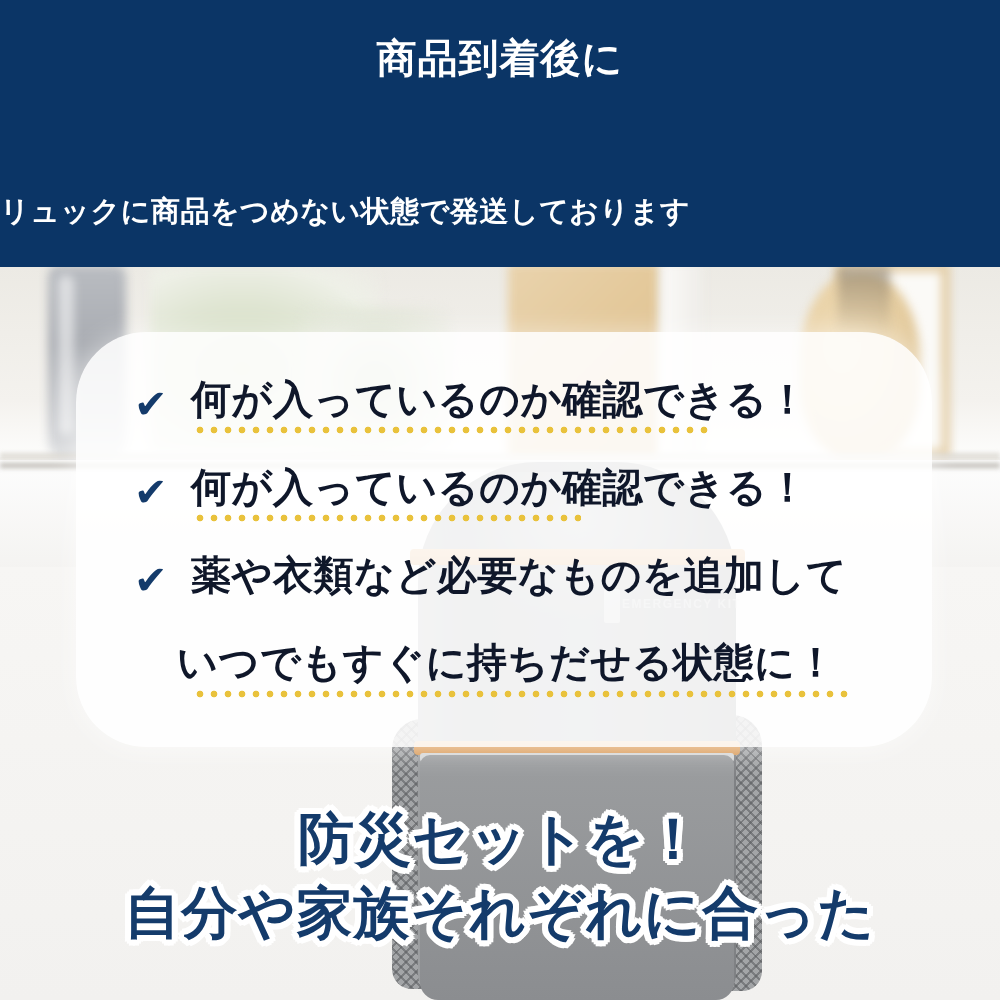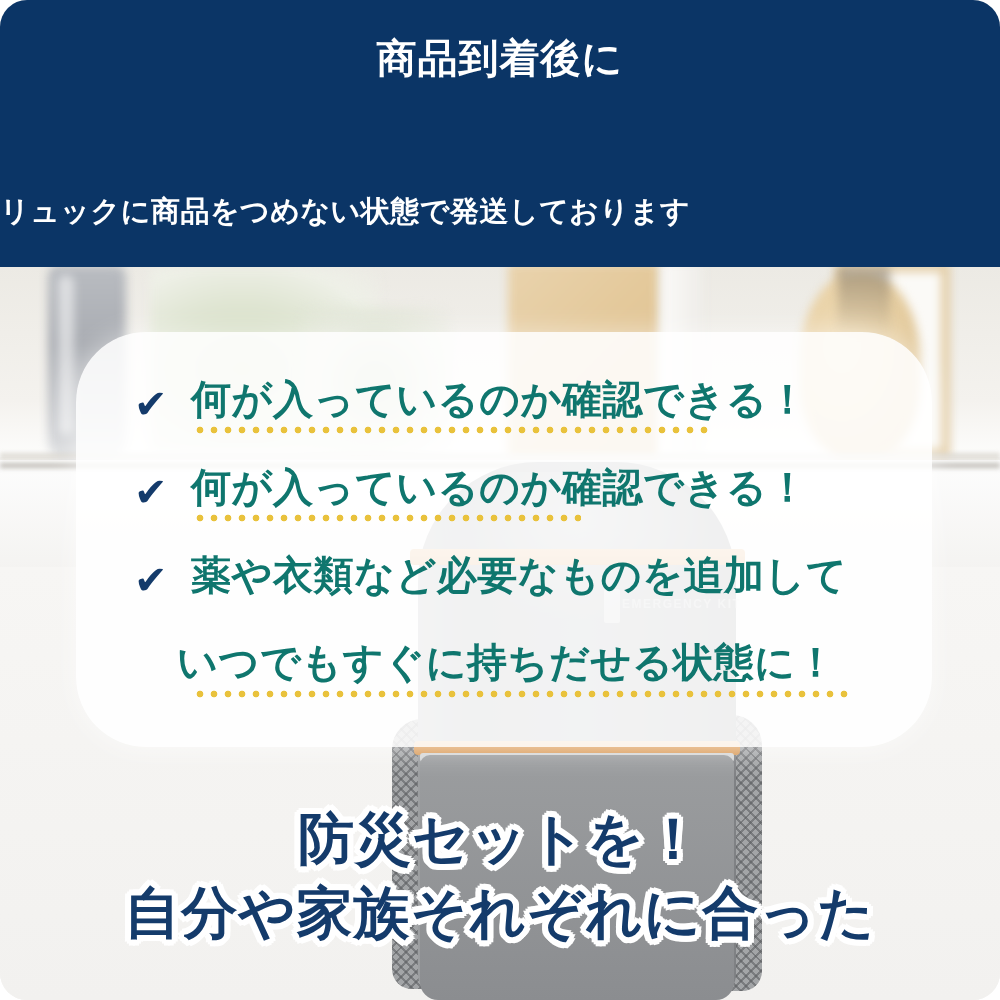--- a/index.html
+++ b/index.html
@@ -4,21 +4,21 @@
 <style>
   * { margin:0; padding:0; box-sizing:border-box; }
   html, body {
     width:1000px; height:1000px;
     font-family:"Liberation Sans","DejaVu Sans",sans-serif;
     background:#ffffff; overflow:hidden;
   }
 
   #stage {
     position:relative; width:1000px; height:1000px;
-    background:#f3f2f0; overflow:hidden;border-radius:27px;
+    background:#f3f2f0; overflow:hidden;
   }
 
   
   .photo {
     position:absolute; left:0; top:267px; width:1000px; height:733px;
     overflow:hidden;
     background:
       linear-gradient(to bottom,#f0efec 0%,#f7f6f4 28%,#fbfbfa 46%,#f6f5f3 60%,#f4f3f1 100%);
   }
   
@@ -183,21 +183,21 @@
   .b2 { top:130px; }
   .b3 { top:218px; }
   .b3b { top:306px; }
 
   .check {
     position:absolute; left:58px; top:10px;
     color:#143b6b; font-size:40px; font-weight:bold; line-height:1;
   }
   .btext {
     position:absolute; left:115px; top:0;
-    color:#0f766e; font-size:40px; font-weight:bold;
+    color:#0f172a; font-size:40px; font-weight:bold;
     letter-spacing:0.5px; line-height:1.25; white-space:nowrap;
   }
   .btext-indent { left:101px;font-family:Liberation Serif, serif; }
 
   .dots {
     position:absolute; left:117px; height:8px;
     background-image:radial-gradient(circle,#e9c23c 0 3.3px,rgba(0,0,0,0) 3.6px);
     background-size:14px 8px; background-repeat:repeat-x;
   }
   .d1 { top:52px; width:516px; }

